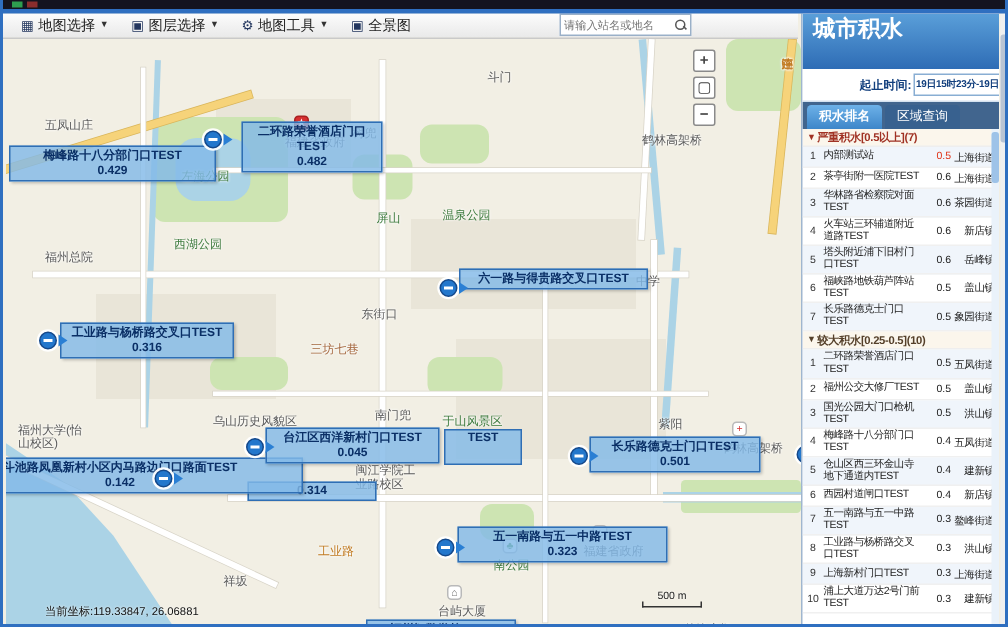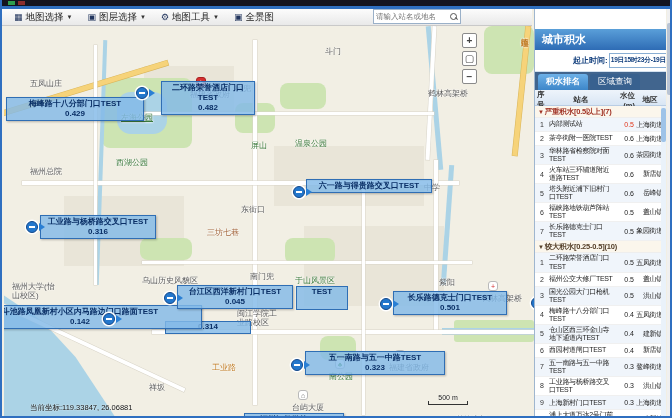--- a/index.html
+++ b/index.html
@@ -65,22 +65,22 @@
 
   #overlay-label { position:absolute; left:0px; top:346px; background:rgba(10,35,80,.88); color:#fff;
                    font-size:9px; font-weight:bold; padding:2px 7px; z-index:26; }
   #coords { position:absolute; left:26px; top:377px; font-size:7.5px; color:#111; z-index:26; text-shadow:0 0 2px #fff; }
   #scale { position:absolute; left:424px; top:368px; width:40px; z-index:26; font-size:7px; color:#222; text-align:center; text-shadow:0 0 2px #fff; }
   #scale .bar { height:4px; border-left:1px solid #333; border-right:1px solid #333; border-bottom:1px solid #333; }
 
   
   #panel { position:absolute; left:532px; top:9px; width:132px; height:407px; background:#fff; z-index:35;
            border-left:1px solid #9fb6cf; display:flex; flex-direction:column; overflow:hidden; }
-  #panel-title { height:21px; background:linear-gradient(#5a9fd9,#2e6cb5); color:#fff; font-size:11px; font-weight:bold;
-                 line-height:21px; padding-left:7px; flex:0 0 auto;margin-top:20px; }
+  #panel-title { height:37px; background:linear-gradient(#5a9fd9,#2e6cb5); color:#fff; font-size:15px; font-weight:bold;
+                 line-height:21px; padding-left:7px; flex:0 0 auto; }
   .tabsrow { height:18px; background:#41658e; display:flex; align-items:flex-end; padding-left:3px; gap:2px; flex:0 0 auto; }
   .tab { font-size:8.5px; color:#fff; padding:2px 8px 2px; border-radius:3px 3px 0 0; background:#38618f; cursor:pointer; white-space:nowrap; }
   .tab.active { background:linear-gradient(#6db1e8,#3d86c9); font-weight:bold; }
   #timerow { height:22px; background:#fff; display:flex; align-items:center; padding:0 2px; flex:0 0 auto; border-bottom:1px solid #d5e2ef; }
   #timelabel { font-size:8px; font-weight:bold; color:#123f7d; white-space:nowrap;padding-left:36px; }
   #timevalue { flex:1; margin-left:1px; border:1px solid #89aed3; background:#fff; font-size:6.6px; font-weight:bold; color:#123f7d;
                padding:2px 1px; white-space:nowrap; display:flex; align-items:center; cursor:pointer; letter-spacing:-0.2px; }
   #timevalue .dd { margin-left:1px; color:#3d86c9; font-size:7px; }
   #thead { height:16px; background:linear-gradient(#eef4fb,#d9e6f4); border-bottom:1px solid #b9cde4;
            display:grid; grid-template-columns:14px 64px 22px 30px; align-items:center; font-size:7.5px; font-weight:bold; color:#333; flex:0 0 auto; }
@@ -175,21 +175,21 @@
     <div class="roadw" style="left:358px;top:154px;width:3px;height:235px;"></div>
     <div class="roadw" style="left:-10px;top:320px;width:200px;height:4px;transform:rotate(25deg);"></div>
     <div class="roadw" style="left:138px;top:86px;width:292px;height:3px;"></div>
 
     <div id="pois">
         <div class="poi " style="left: 26px; top: 52px;">五凤山庄</div>
         <div class="poi " style="left: 231px; top: 57px;">树兜</div>
         <div class="poi " style="left: 321px; top: 20px;">斗门</div>
         <div class="poi " style="left: 424px; top: 62px;">鹤林高架桥</div>
         <div class="poi road vert" style="left: 514px; top: 6px;">连江中路</div>
-        <div class="poi green" style="left: 117px; top: 86px; text-decoration: underline;">左海公园</div>
+        <div class="poi green" style="left: 117px; top: 86px;">左海公园</div>
         <div class="poi green" style="left: 112px; top: 131px;">西湖公园</div>
         <div class="poi green" style="left: 291px; top: 92px; margin-top: 20px;">温泉公园</div>
         <div class="poi green" style="left: 247px; top: 114px;">屏山</div>
         <div class="poi-ico star" style="left: 192px; top: 51px;">★</div>
         <div class="poi " style="left: 186px; top: 63px;">福建省政府</div>
         <div class="poi " style="left: 26px; top: 140px;">福州总院</div>
         <div class="poi " style="left: 237px; top: 178px;">东街口</div>
         <div class="poi brown" style="left: 203px; top: 201px;">三坊七巷</div>
         <div class="poi " style="left: 138px; top: 249px;">乌山历史风貌区</div>
         <div class="poi " style="left: 246px; top: 245px;">南门兜</div>
@@ -304,26 +304,20 @@
       <span id="timelabel">起止时间:</span>
       <span id="timevalue">
         <span>19日15时23分-19日16时23..</span>
         <span class="dd">▽</span>
       </span>
     </div>
     <div class="tabsrow">
       <span class="tab active">积水排名</span>
       <span class="tab">区域查询</span>
     </div>
-    <div id="thead">
-      <span class="c1">序号</span>
-      <span class="c2">站名</span>
-      <span class="c3">水位(m)</span>
-      <span class="c4">地区</span>
-    </div>
     <div id="tbody">
 
     <div class="grow" style="color: rgb(160, 50, 36);">
           <span class="arr">▼</span>
           <span>严重积水[0.5以上](7)</span>
         </div>
         <div class="drow">
           <span class="no">1</span>
           <span class="nm">内部测试站</span>
           <span class="lv" style="color: rgb(224, 52, 24);">0.5</span>

